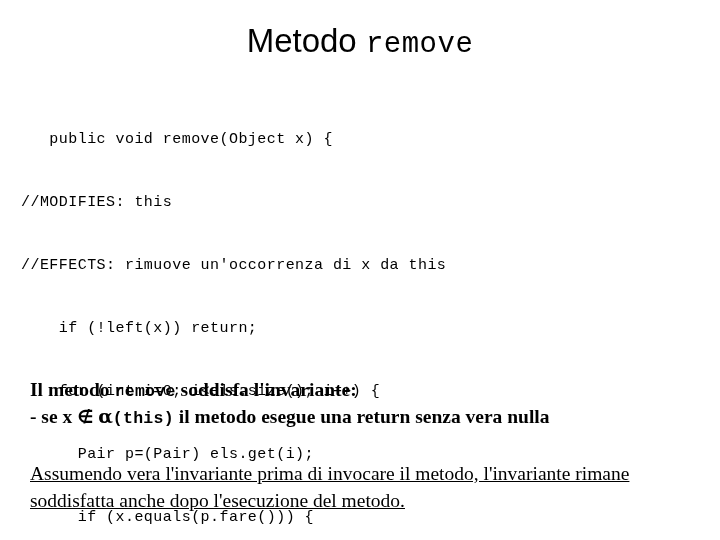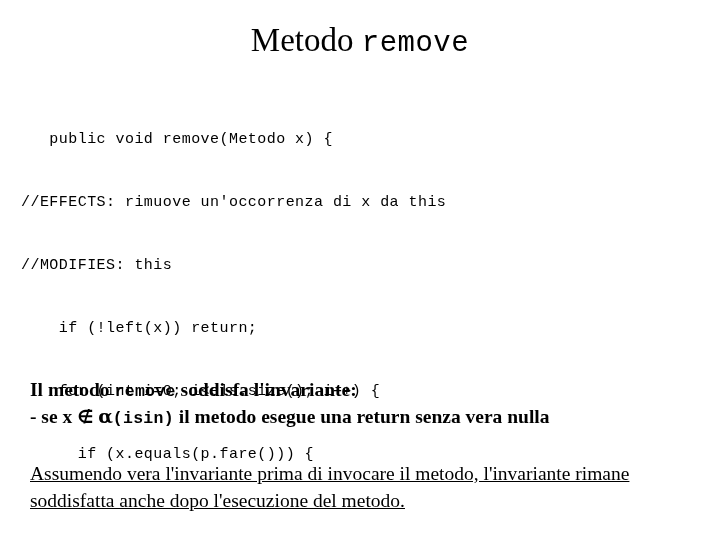--- a/index.html
+++ b/index.html
@@ -26,21 +26,21 @@
   .title {
     position: absolute;
     left: 0;
     top: 24px;
     width: 720px;
     text-align: center;
     white-space: nowrap;
     line-height: 1;
   }
   .title .t-serif {
-    font-family: Liberation Serif, serif;
+    font-family: Liberation Sans, sans-serif;
     font-size: 33px;
     letter-spacing: 0px;
     text-align: center;
   }
   .title .t-mono {
     font-family: "Liberation Mono", "DejaVu Sans Mono", monospace;
     font-size: 29px;
     letter-spacing: 0.5px;
   }
   
@@ -99,34 +99,35 @@
 </head>
 <body>
 
 <div class="slide">
 
   <div class="title">
     <span class="t-serif">Metodo</span><span class="t-serif">&nbsp;</span><span class="t-mono">remove</span>
   </div>
 
   <div class="code">
-    <div class="line">   public void remove(Metodo x) {</div>
+    <div class="line">   public void remove(Object x) {</div>
+    <div class="line">//MODIFIES: this</div>
     <div class="line">//EFFECTS: rimuove un'occorrenza di x da this</div>
-    <div class="line">//MODIFIES: this</div>
     <div class="line">    if (!left(x)) return;</div>
     <div class="line">    for (int i=0; i&lt;els.size(); i++) {</div>
+    <div class="line">      Pair p=(Pair) els.get(i);</div>
     <div class="line">      if (x.equals(p.fare())) {</div>
     
     
     
     
     
     
   </div>
 
   <div class="para para-invariant">
     <span class="pline"><span>Il metodo </span><span class="mono-inline">remove</span><span> soddisfa l'invariante:</span></span>
-    <span class="pline"><span>- se x </span><span class="sym">∉</span><span>&nbsp;</span><span class="alpha">α</span><span class="mono-inline">(isin)</span><span> il metodo esegue una return senza vera nulla</span></span>
+    <span class="pline"><span>- se x </span><span class="sym">∉</span><span>&nbsp;</span><span class="alpha">α</span><span class="mono-inline">(this)</span><span> il metodo esegue una return senza vera nulla</span></span>
   </div>
 
   <div class="para para-assume">Assumendo vera l'invariante prima di invocare il metodo, l'invariante rimane soddisfatta anche dopo l'esecuzione del metodo.</div>
 
 </div>
 
 </body></html>

